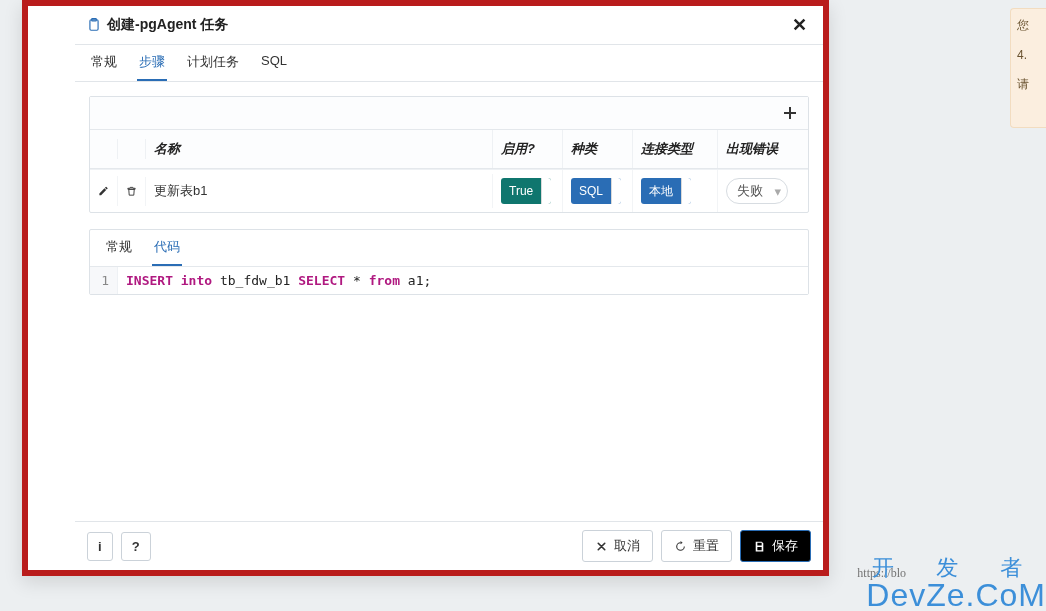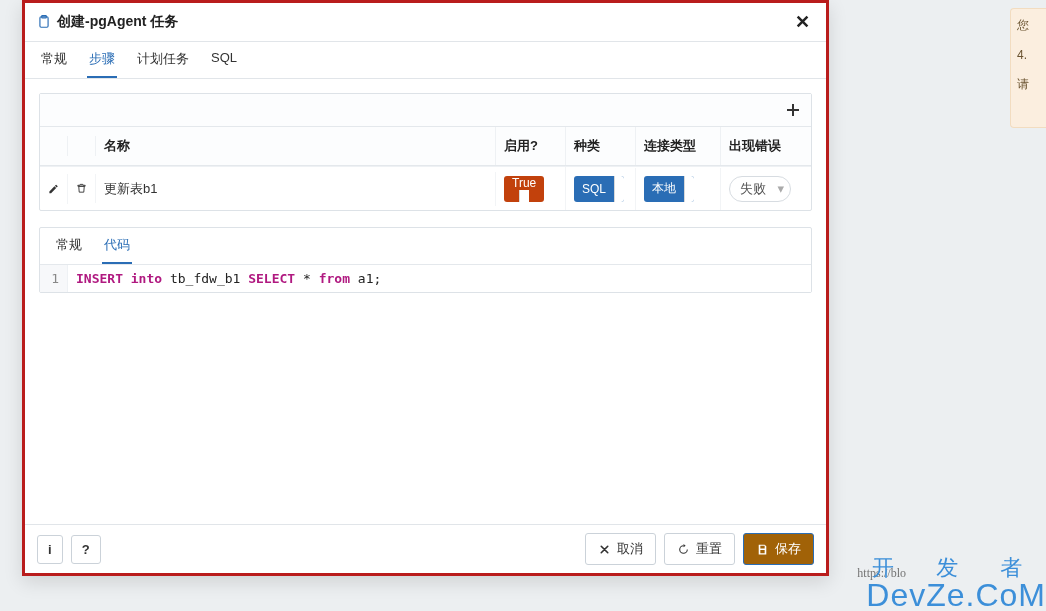--- a/index.html
+++ b/index.html
@@ -13,24 +13,25 @@
   position: relative;
   overflow: hidden;
 }
 .dialog {
   position: absolute;
   top: 0;
   left: 22px;
   width: 807px;
   height: 576px;
   background: #fff;
-  border: 3px solid #b91c1c;
+  border: 6px solid #b91c1c;
   box-shadow: 0 6px 18px rgba(0,0,0,0.12);
   display: flex;
   flex-direction: column;
+  padding-left: 47px;
 }
 .dialog-header {
   display: flex;
   align-items: center;
   padding: 8px 12px;
   border-bottom: 1px solid #e1e5e9;
 }
 .dialog-header .icon-board {
   width: 14px; height: 14px; margin-right: 6px; flex-shrink: 0;
 }
@@ -74,20 +75,21 @@
   cursor:pointer; font-weight:700; color:#333; border-radius:2px;
 }
 .grid-header, .grid-row {
   display: grid;
   grid-template-columns: 28px 28px 1fr 70px 70px 85px 90px;
   align-items: center;
 }
 .grid-header {
   background: #fcfdfe;
   border-bottom: 1px solid #e4e8ec;
+  font-style: italic;
 }
 .grid-header .cell {
   padding: 10px 8px;
   font-weight: 700;
   font-size: 13px;
   color: #222;
   border-right: 1px solid #eef1f4;
 }
 .grid-header .cell:last-child { border-right:none; }
 .grid-row { border-top: 1px solid #eef1f4; }
@@ -103,21 +105,21 @@
 .toggle {
   display:inline-flex; align-items:center;
   border-radius:3px; overflow:hidden; height:26px;
 }
 .toggle .lbl {
   color:#fff; font-size:12px; padding:0 8px; display:flex; align-items:center; height:100%;
 }
 .toggle .knob {
   width:10px; height:100%; background:#fff; border-left:1px solid rgba(0,0,0,0.15);
 }
-.toggle.green { background:#c2410c;flex-direction:column; }
+.toggle.green { background:#0f766e; }
 .toggle.blue  { background:#2a6db5; }
 .select-pill {
   display:inline-flex; align-items:center; justify-content:space-between;
   border:1px solid #d7dce1; border-radius:13px; padding:3px 6px 3px 10px;
   background:#fff; color:#555; min-width:62px; cursor:pointer;
 }
 .select-pill .caret { margin-left:6px; color:#aaa; }
 .sub-panel {
   margin-top: 16px;
   border: 1px solid #dde2e7;
@@ -152,21 +154,21 @@
   align-items:center;
   gap:8px;
 }
 .spacer { flex:1; }
 .btn {
   display:inline-flex; align-items:center; gap:6px;
   border:1px solid #cbd2d9; background:#fff; color:#333;
   padding:6px 12px; border-radius:3px; cursor:pointer; font-size:13px;
 }
 .btn.sq { padding:6px 10px; font-weight:700; }
-.btn.primary { background:#a16207; color:#fff; border-color:#2a6db5;justify-content:center; }
+.btn.primary { background:#000000; color:#fff; border-color:#2a6db5;justify-content:center; }
 .btn .ic { width:13px; height:13px; display:inline-block; }
 .side-note {
   position:absolute; right:0; top:8px;
   width:36px; height:120px; background:#fbeedf; border:1px solid #f2dcc0;
   border-right:none; border-radius:4px 0 0 4px;
   padding:8px 6px; font-size:12px; color:#6a5330;
   display:flex; flex-direction:column; gap:14px;
 }
 .watermark {
   position:absolute; right:0; bottom:0;

